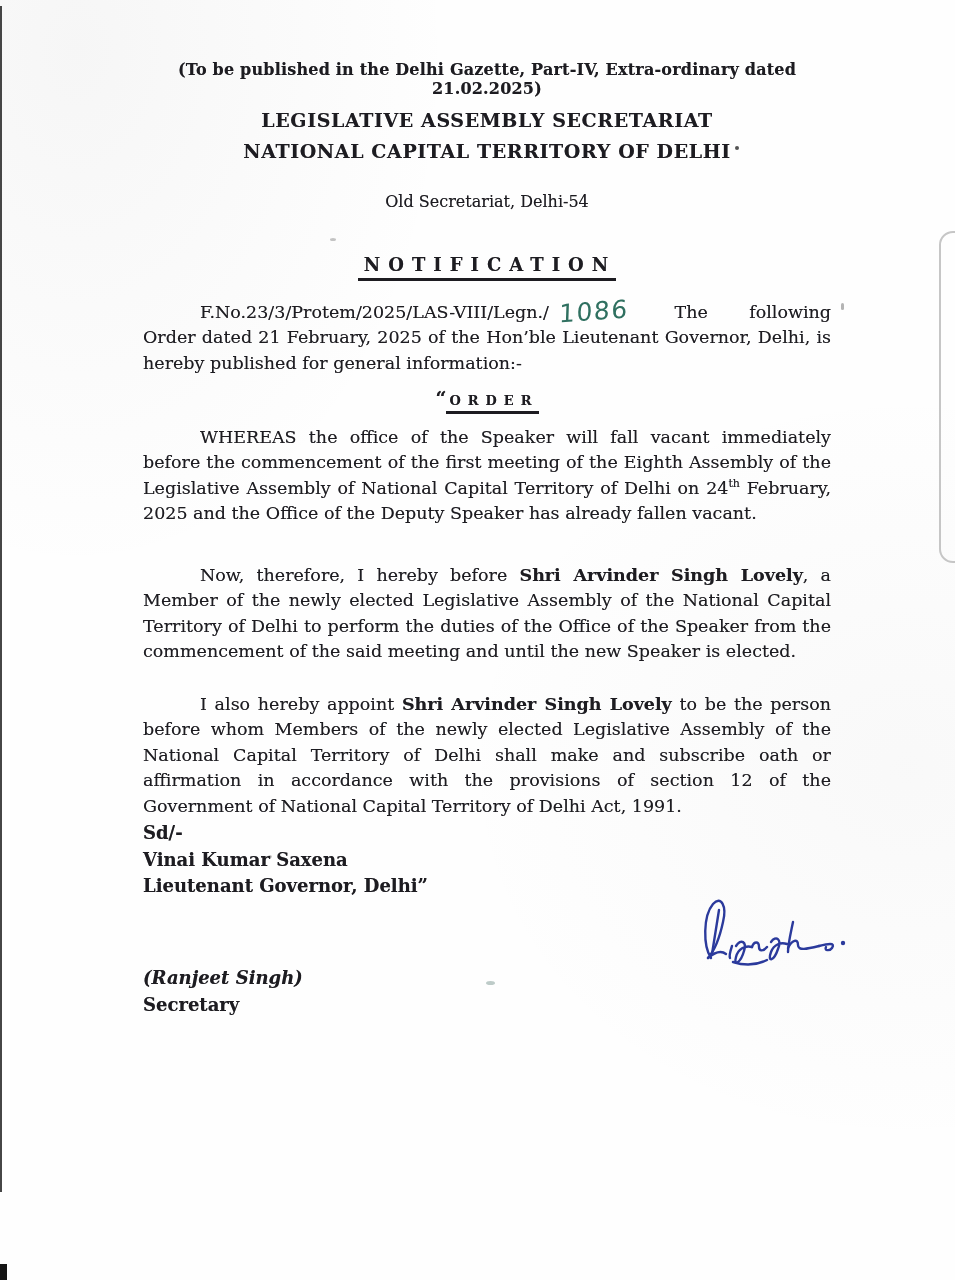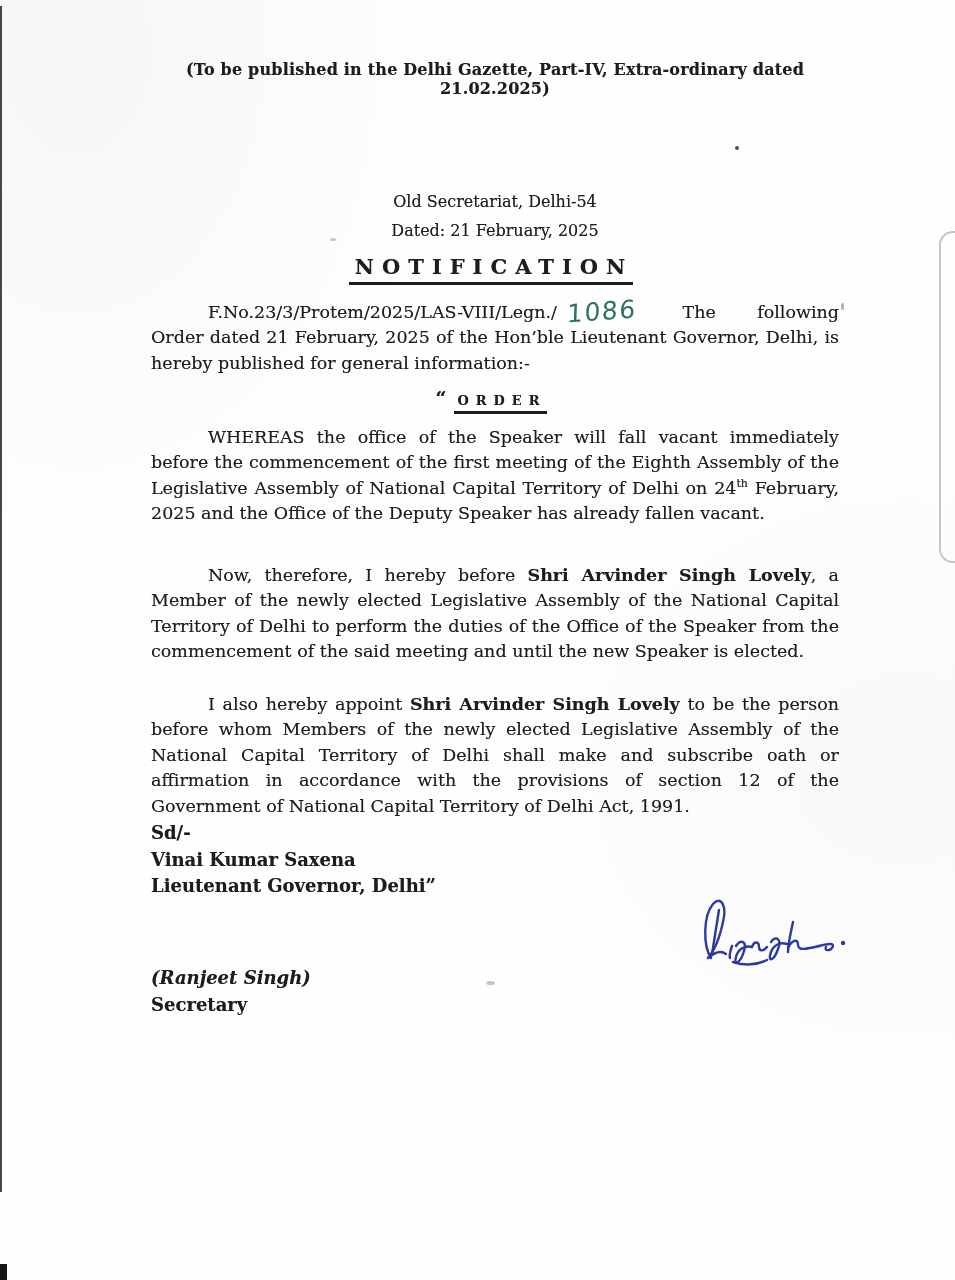--- a/index.html
+++ b/index.html
@@ -7,27 +7,27 @@
   .page {
     position:relative; width:955px; height:1280px; overflow:hidden;
     background:
       radial-gradient(ellipse at 8% 4%, rgba(120,120,120,0.06), transparent 30%),
       radial-gradient(ellipse at 95% 60%, rgba(120,120,120,0.04), transparent 35%),
       #fefefe;
     font-family:"DejaVu Serif","Liberation Serif",serif;
     color:#1d1c21;
   }
   .abs { position:absolute; left:143px; width:688px; }
-  .txt { text-shadow:0 0 0.5px rgba(25,25,30,0.5);margin-left:8px; }
+  .txt { text-shadow:0 0 0.5px rgba(25,25,30,0.5); }
 
   .gazette   { top:60px;  font-size:16px; font-weight:700; text-align:center; letter-spacing:0.2px; }
   .org       { top:105px; text-align:center; font-weight:700; font-size:19px; line-height:31px; letter-spacing:0.6px; }
   .address   { top:187px; text-align:center; font-size:16px; line-height:29px; }
   .notifwrap { top:254px; text-align:center; }
-  .notif     { display:inline-block; font-weight:700; font-size:21px; letter-spacing:8px;
+  .notif     { display:inline-block; font-weight:700; font-size:18px; letter-spacing:8px;
                border-bottom:3px solid #1d1c21; padding:0 0 3px 6px; }
   .para      { font-size:17.5px; line-height:25.4px; text-align:justify; text-indent:57px; }
   .p1 { top:299px; }
   .orderwrap { top:387px; text-align:center; }
   .order-quote { font-weight:700; font-size:19px; }
   .order-text  { display:inline-block; font-weight:700; font-size:13px; letter-spacing:7px;
                  border-bottom:3px solid #1d1c21; padding:0 0 3px 3px; }
   .p2 { top:425px; }
   .p3 { top:563px; }
   .p4 { top:692px; }
@@ -73,24 +73,27 @@
   <div class="edge-blob"></div>
   <div class="bracket"></div>
   <div class="speck speck1"></div>
   <div class="speck speck2"></div>
   <div class="speck speck3"></div>
   <div class="speck speck4"></div>
   <div class="speck speck5"></div>
 
   <div class="abs gazette txt">(To be published in the Delhi Gazette, Part-IV, Extra-ordinary dated 21.02.2025)</div>
 
+  <div class="abs org txt">
+    <div>LEGISLATIVE ASSEMBLY SECRETARIAT</div>
+    <div>NATIONAL CAPITAL TERRITORY OF DELHI</div>
+  </div>
 
   <div class="abs address txt">
     <div>Old Secretariat, Delhi-54</div>
-    <div>Dated: 21 February, 2025</div>
   </div>
 
   <div class="abs notifwrap">
     <span class="notif txt">NOTIFICATION</span>
   </div>
 
   <div class="abs para p1 txt">
     <span>F.No.23/3/Protem/2025/LAS-VIII/Legn./</span><span class="handnum">1086</span><span>The following Order dated 21 February, 2025 of the Hon’ble Lieutenant Governor, Delhi, is hereby published for general information:-</span>
   </div>
 

